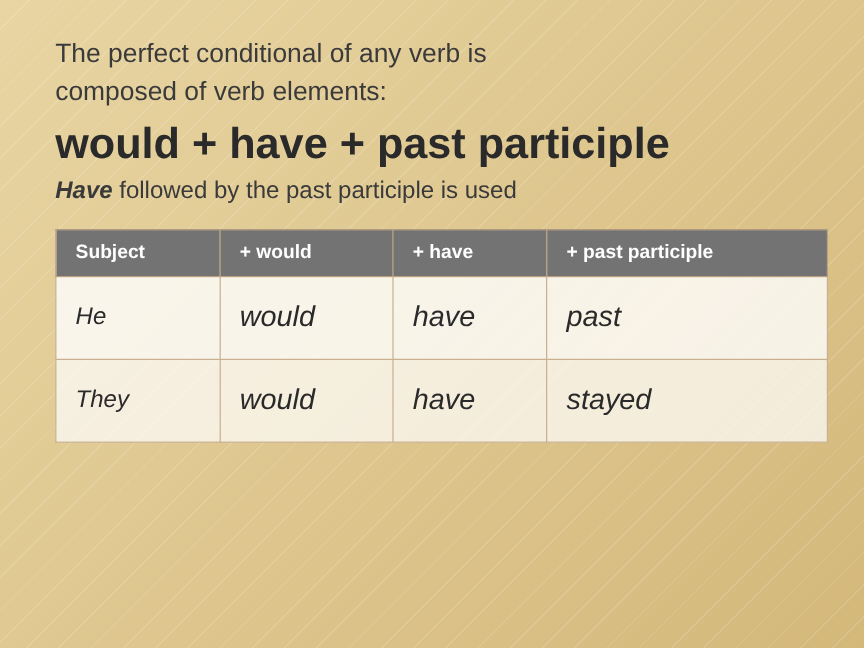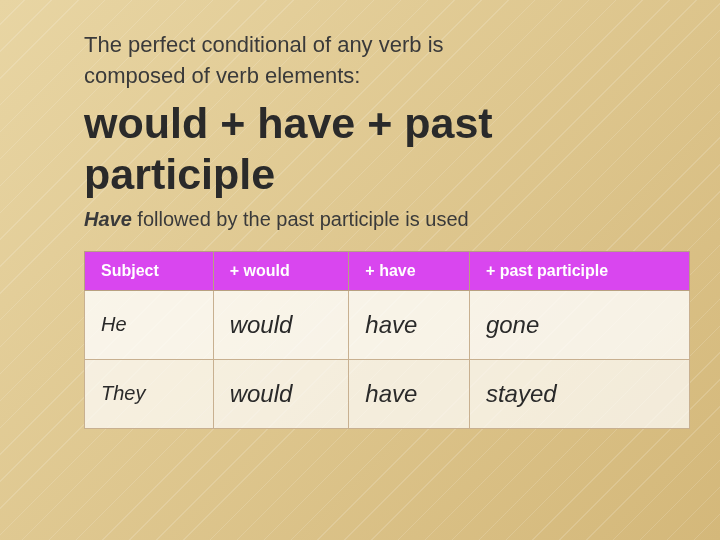--- a/index.html
+++ b/index.html
@@ -36,36 +36,35 @@
         transparent 18px,
         rgba(255,255,255,0.15) 18px,
         rgba(255,255,255,0.15) 19px
       );
     }
 
     .content {
       position: relative;
       z-index: 1;
       padding: 30px 30px 20px 46px;
-      margin-left: 38px;
     }
 
     .description {
       margin-bottom: 6px;
     }
 
     .description p {
       font-size: 22px;
       color: #3a3a3a;
       line-height: 1.4;
       font-weight: normal;
     }
 
     .formula {
-      font-size: 43px;
+      font-size: 36px;
       font-weight: bold;
       color: #2a2a2a;
       margin: 4px 0 4px 0;
       line-height: 1.2;
     }
 
     .have-note {
       font-size: 20px;
       color: #3a3a3a;
       font-style: italic;
@@ -82,21 +81,21 @@
       font-style: normal;
     }
 
     table {
       width: 100%;
       border-collapse: collapse;
       background: rgba(255,255,255,0.55);
     }
 
     thead tr {
-      background: #d946ef;
+      background: #737373;
     }
 
     thead th {
       padding: 10px 16px;
       font-size: 16px;
       font-weight: bold;
       color: #fff;
       text-align: left;
       border: 1px solid #b8a080;
     }
@@ -149,21 +148,21 @@
         <th>+ would</th>
         <th>+ have</th>
         <th>+ past participle</th>
       </tr>
     </thead>
     <tbody id="table-body">
     <tr>
           <td>He</td>
           <td>would</td>
           <td>have</td>
-          <td>gone</td>
+          <td>past</td>
         </tr>
         <tr>
           <td>They</td>
           <td>would</td>
           <td>have</td>
           <td>stayed</td>
         </tr>
       </tbody>
   </table>
 

